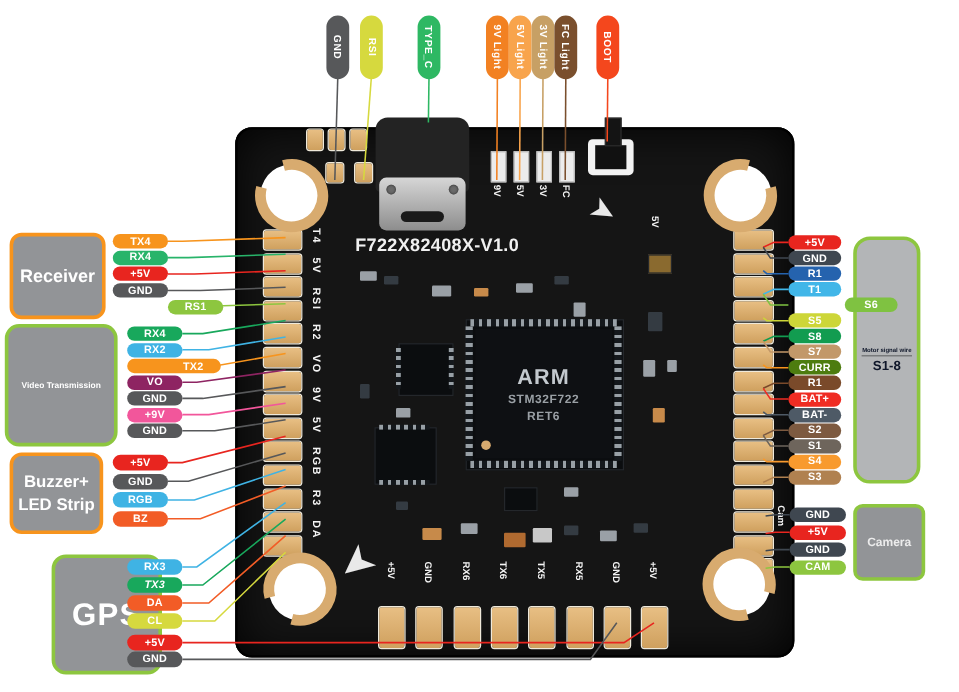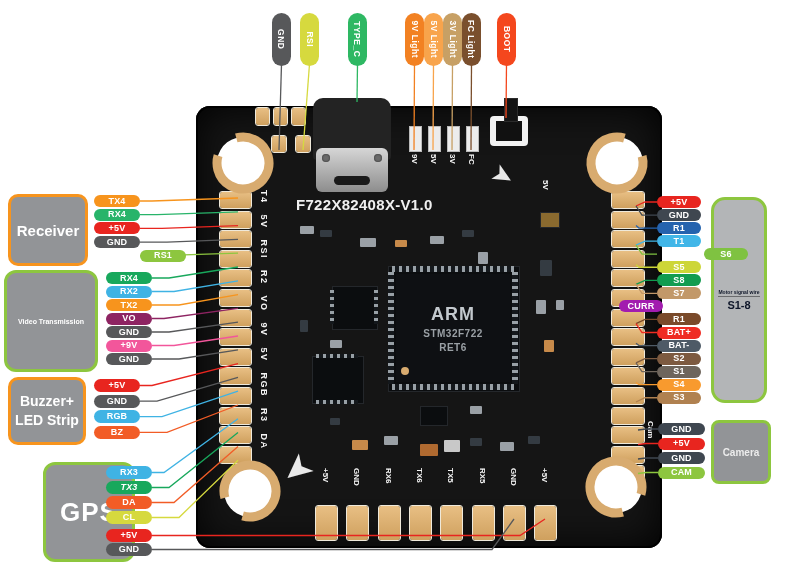--- a/index.html
+++ b/index.html
@@ -298,21 +298,21 @@
     </div>
     <div class="pill" style="left: 94px; top: 249.8px; width: 46px; height: 12px; background: rgb(141, 198, 63); margin-left: 46px;">
       <span>RS1</span>
     </div>
     <div class="pill" style="left: 106px; top: 272px; width: 46px; height: 12px; background: rgb(24, 168, 92);">
       <span>RX4</span>
     </div>
     <div class="pill" style="left: 106px; top: 285.5px; width: 46px; height: 12px; background: rgb(63, 179, 228);">
       <span>RX2</span>
     </div>
-    <div class="pill" style="left: 106px; top: 299px; width: 46px; height: 12px; background: rgb(247, 148, 29);">
+    <div class="pill" style="left: 106px; top: 299px; width: 46px; height: 12px; background: rgb(247, 148, 29); padding-left: 32px;">
       <span>TX2</span>
     </div>
     <div class="pill" style="left: 106px; top: 312.5px; width: 46px; height: 12px; background: rgb(142, 36, 98);">
       <span>VO</span>
     </div>
     <div class="pill" style="left: 106px; top: 326px; width: 46px; height: 12px; background: rgb(87, 88, 90);">
       <span>GND</span>
     </div>
     <div class="pill" style="left: 106px; top: 339.5px; width: 46px; height: 12px; background: rgb(242, 86, 155);">
       <span>+9V</span>
@@ -367,21 +367,21 @@
     </div>
     <div class="pill" style="left: 657px; top: 261.25px; width: 44px; height: 12px; background: rgb(205, 214, 56);">
       <span>S5</span>
     </div>
     <div class="pill" style="left: 657px; top: 274.3px; width: 44px; height: 12px; background: rgb(18, 156, 80);">
       <span>S8</span>
     </div>
     <div class="pill" style="left: 657px; top: 287.35px; width: 44px; height: 12px; background: rgb(194, 152, 105);">
       <span>S7</span>
     </div>
-    <div class="pill" style="left: 619px; top: 300.4px; width: 44px; height: 12px; background: #a21caf;">
+    <div class="pill" style="left: 657px; top: 300.4px; width: 44px; height: 12px; background: #4d7c0f;">
       <span>CURR</span>
     </div>
     <div class="pill" style="left: 657px; top: 313.45px; width: 44px; height: 12px; background: rgb(122, 74, 42);">
       <span>R1</span>
     </div>
     <div class="pill" style="left: 657px; top: 326.5px; width: 44px; height: 12px; background: rgb(239, 44, 35);">
       <span>BAT+</span>
     </div>
     <div class="pill" style="left: 657px; top: 339.55px; width: 44px; height: 12px; background: rgb(78, 90, 102);">
       <span>BAT-</span>

